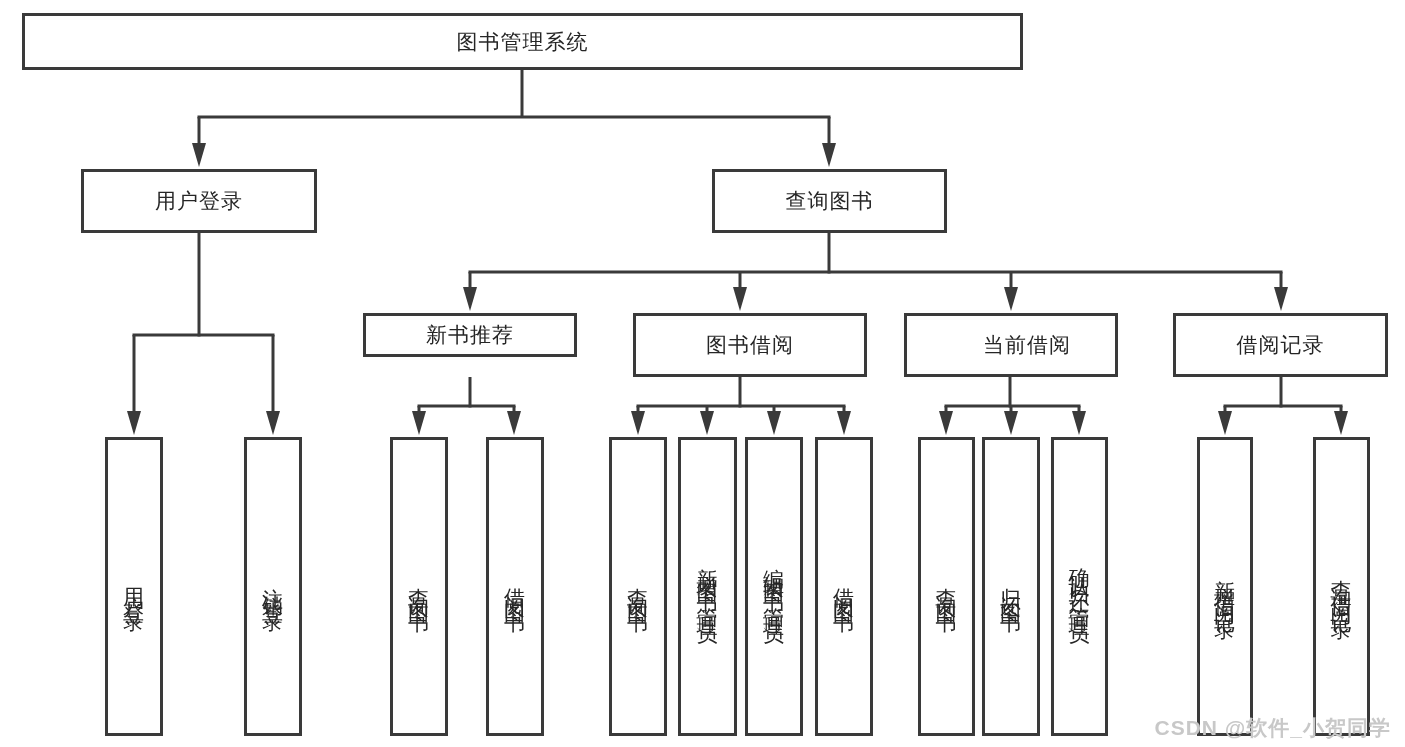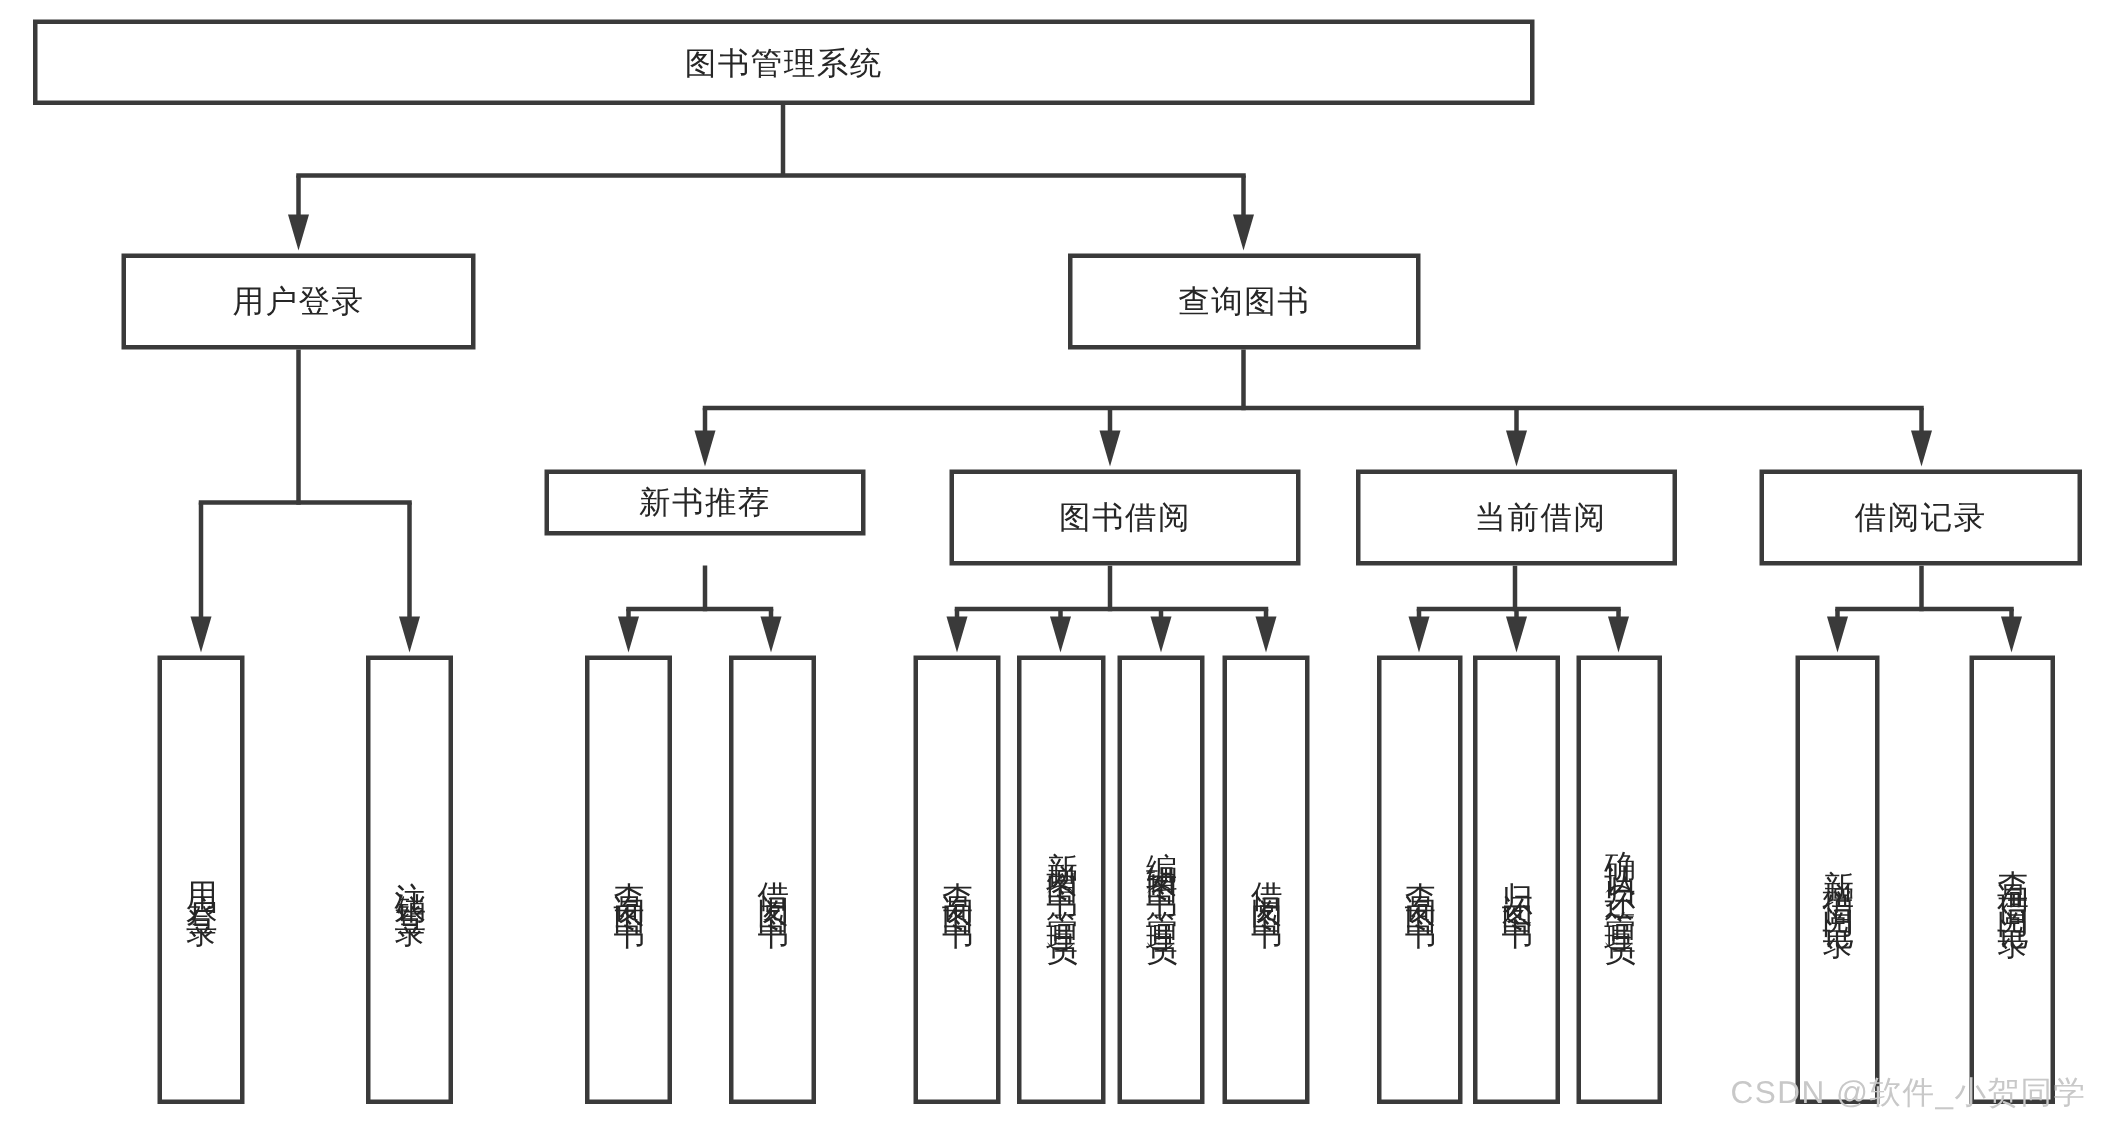--- a/index.html
+++ b/index.html
@@ -43,21 +43,21 @@
   .n-f6{left:678px;width:59px;}
   .n-f7{left:745px;width:58px;}
   .n-f8{left:815px;width:58px;}
   .n-f9{left:918px;width:57px;}
   .n-f10{left:982px;width:58px;}
   .n-f11{left:1051px;width:57px;}
   .n-f12{left:1197px;width:56px;}
   .n-f13{left:1313px;width:57px;}
   .watermark{
     position:absolute;right:14px;bottom:5px;color:var(--watermark);
-    font-size:21px;letter-spacing:1px;z-index:5;
+    font-size:21px;letter-spacing:1px;z-index:5;font-weight:bold;
   }
 </style>
 </head>
 <body>
 
 <div class="canvas">
 
   <svg class="connectors" width="1405" height="747" viewBox="0 0 1405 747" aria-hidden="true">
 
     <line x1="522" y1="69" x2="522" y2="118"></line>

